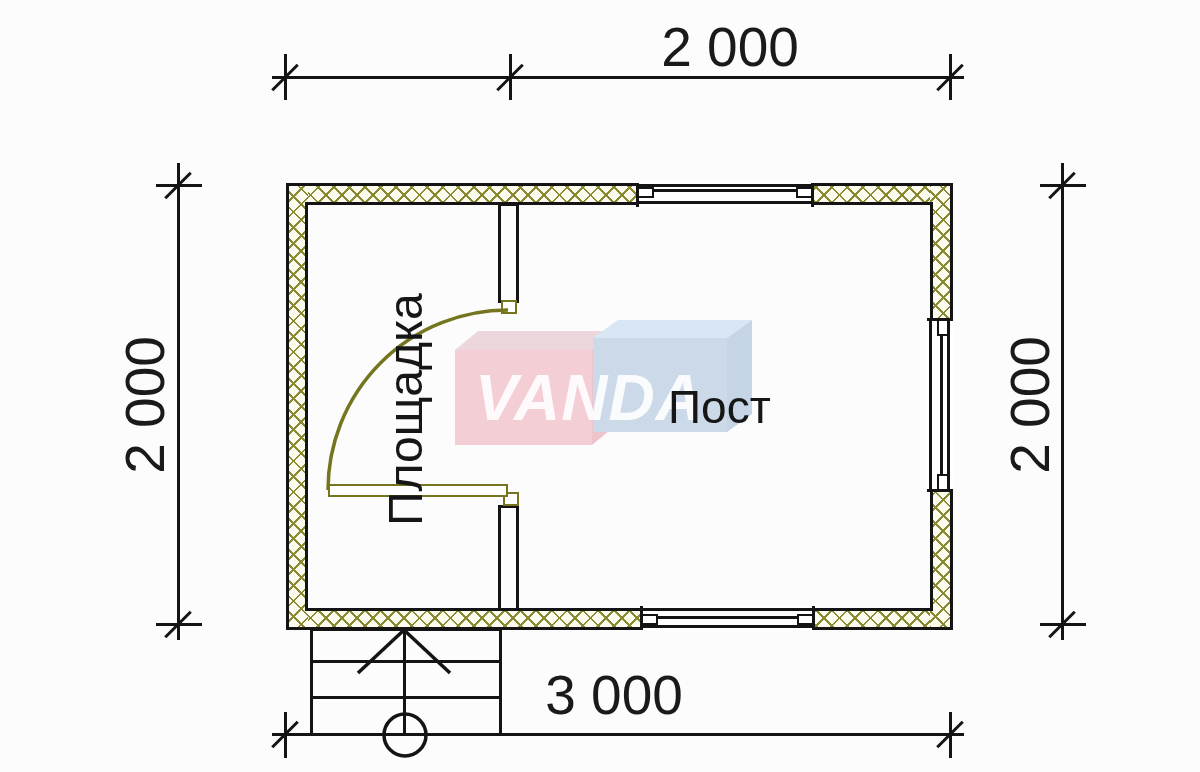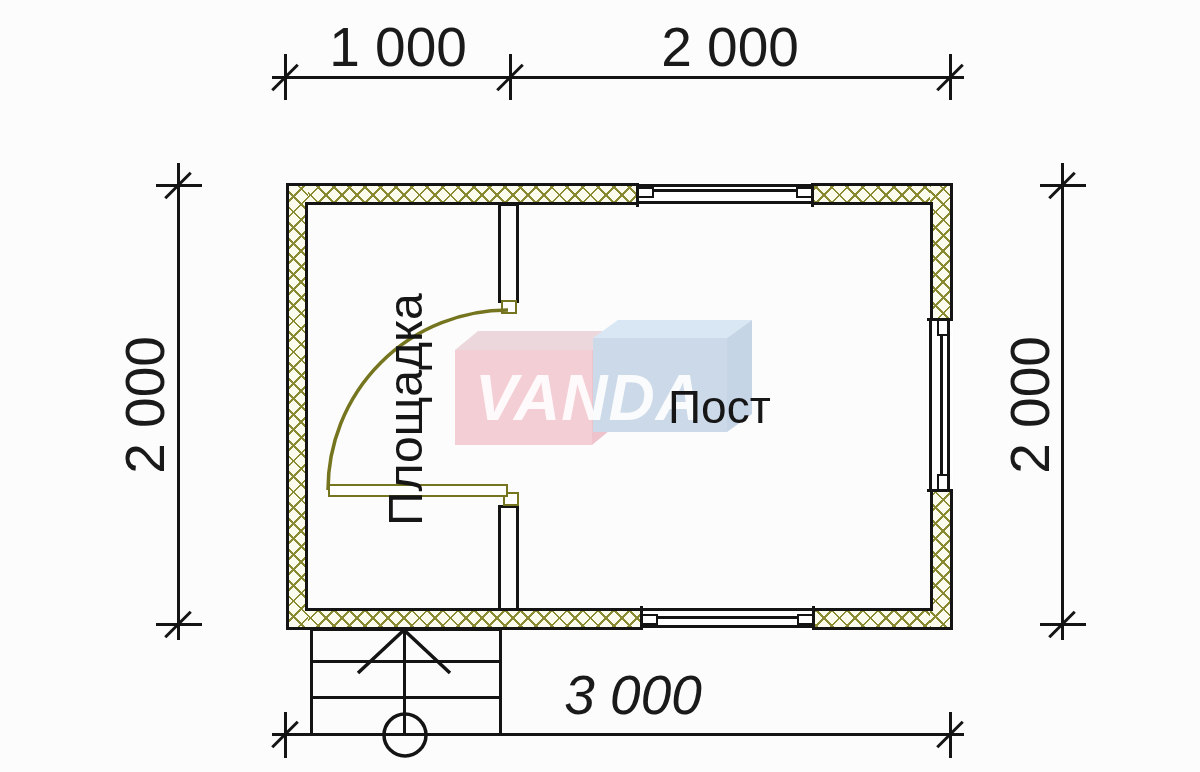--- a/index.html
+++ b/index.html
@@ -98,29 +98,28 @@
   <div class="room-label" style="left:291px;top:385px;width:230px;height:52px;font-size:48px;line-height:52px;text-align:center;transform:rotate(-90deg);">Площадка</div>
   <div class="room-label" style="left:668px;top:384px;font-size:46px;line-height:1;">Пост</div>
 
   <div class="abs ink" style="left:272px;top:76px;width:692px;height:3px;"></div>
   <div class="abs ink" style="left:284px;top:54px;width:3px;height:46px;"></div>
   <div class="abs ink" style="left:509px;top:54px;width:3px;height:46px;"></div>
   <div class="abs ink" style="left:949px;top:54px;width:3px;height:46px;"></div>
   <div class="tick" style="left:267px;top:76px;"></div>
   <div class="tick" style="left:492px;top:76px;"></div>
   <div class="tick" style="left:932px;top:76px;"></div>
-  <div class="dim-label" style="left:313px;top:20px;">1 000</div>
   <div class="dim-label" style="left:645px;top:20px;">2 000</div>
 
   <div class="abs ink" style="left:272px;top:733px;width:692px;height:3px;"></div>
   <div class="abs ink" style="left:284px;top:712px;width:3px;height:46px;"></div>
   <div class="abs ink" style="left:949px;top:712px;width:3px;height:46px;"></div>
   <div class="tick" style="left:267px;top:733px;"></div>
   <div class="tick" style="left:932px;top:733px;"></div>
-  <div class="dim-label" style="left:548px;top:668px;font-style:italic;">3 000</div>
+  <div class="dim-label" style="left:529px;top:668px;">3 000</div>
 
   <div class="abs ink" style="left:177px;top:163px;width:3px;height:477px;"></div>
   <div class="abs ink" style="left:156px;top:184px;width:46px;height:3px;"></div>
   <div class="abs ink" style="left:156px;top:623px;width:46px;height:3px;"></div>
   <div class="tick" style="left:160px;top:184px;"></div>
   <div class="tick" style="left:160px;top:623px;"></div>
   <div class="dim-label-v" style="left:61px;top:377px;">2 000</div>
 
   <div class="abs ink" style="left:1061px;top:163px;width:3px;height:477px;"></div>
   <div class="abs ink" style="left:1040px;top:184px;width:46px;height:3px;"></div>

